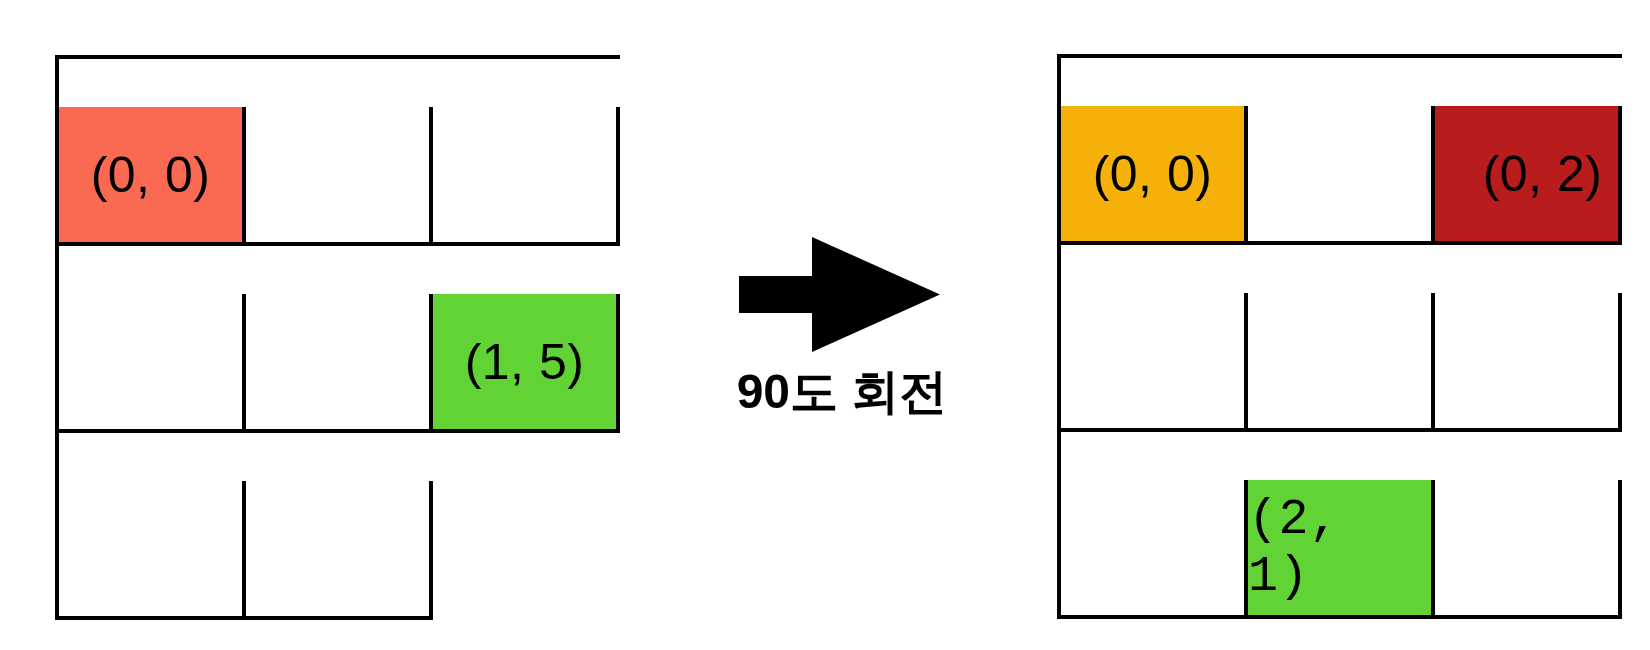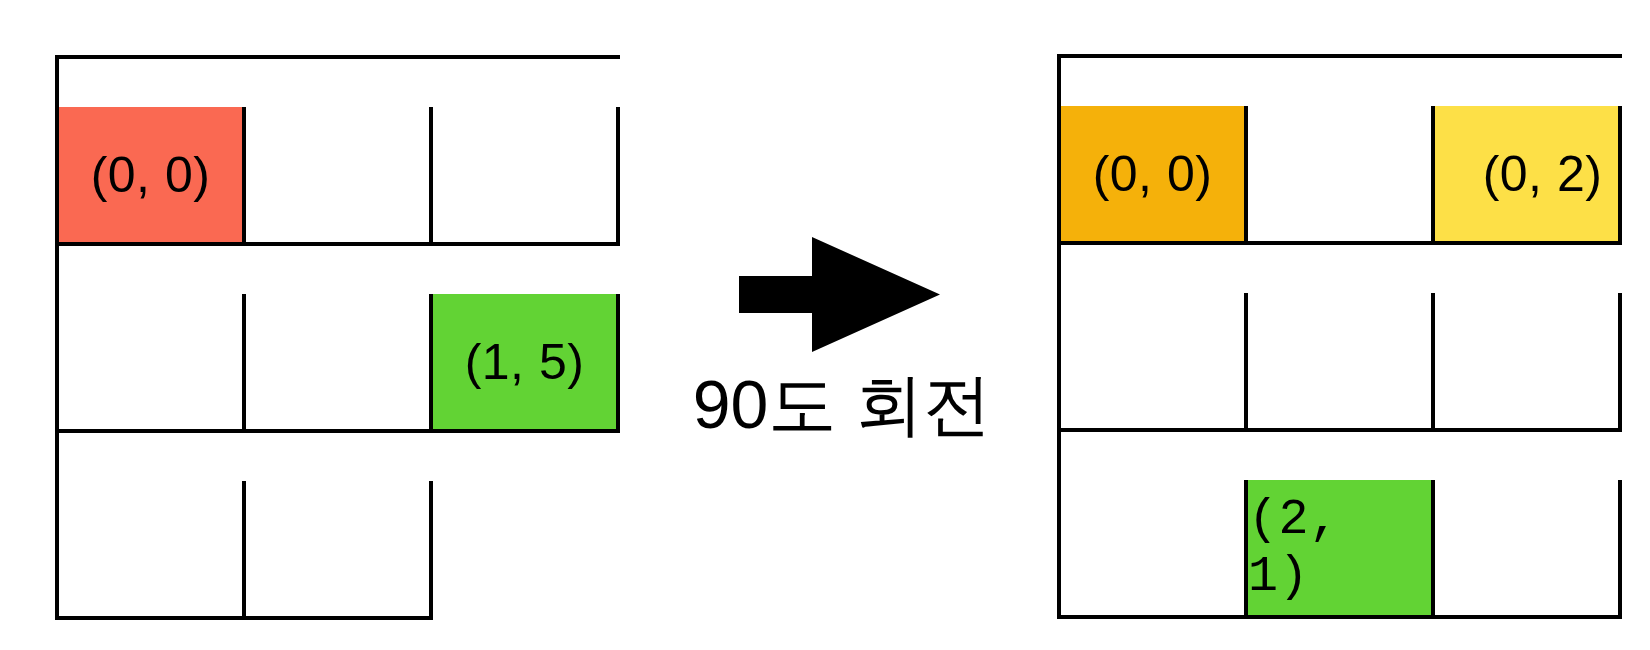--- a/index.html
+++ b/index.html
@@ -52,22 +52,22 @@
     width: 201px;
     height: 115px;
   }
   .arrow-wrap svg { display: block; }
   .rotation-label {
     position: absolute;
     left: 692px;
     top: 360px;
     width: 300px;
     text-align: center;
-    font-size: 68px;
-    font-weight: 400;
+    font-size: 48px;
+    font-weight: 700;
     white-space: nowrap;
   }
 </style>
 </head>
 <body>
 
 <div class="canvas">
 
   <div class="grid grid--left" id="left-grid">
       <div class="cell" style="background: rgb(250, 105, 82);">(0, 0)</div>
@@ -84,21 +84,21 @@
     <svg width="201" height="115" viewBox="0 0 201 115" xmlns="http://www.w3.org/2000/svg">
       <polygon points="0,39 73,39 73,0 201,57.5 73,115 73,76 0,76" fill="#000000"></polygon>
     </svg>
   </div>
 
   <div class="rotation-label">90도 회전</div>
 
   <div class="grid grid--right" id="right-grid">
       <div class="cell" style="background: rgb(245, 177, 10);">(0, 0)</div>
       <div class="cell"></div>
-      <div class="cell" style="background: #fde047; padding-left: 32px;">(0, 2)</div>
+      <div class="cell" style="background: #b91c1c; padding-left: 32px;">(0, 2)</div>
       <div class="cell"></div>
       <div class="cell"></div>
       <div class="cell"></div>
       <div class="cell"></div>
       <div class="cell" style="background: rgb(98, 211, 52); font-family: Liberation Mono, monospace;">(2, 1)</div>
       <div class="cell"></div>
     </div>
 
 </div>
 

